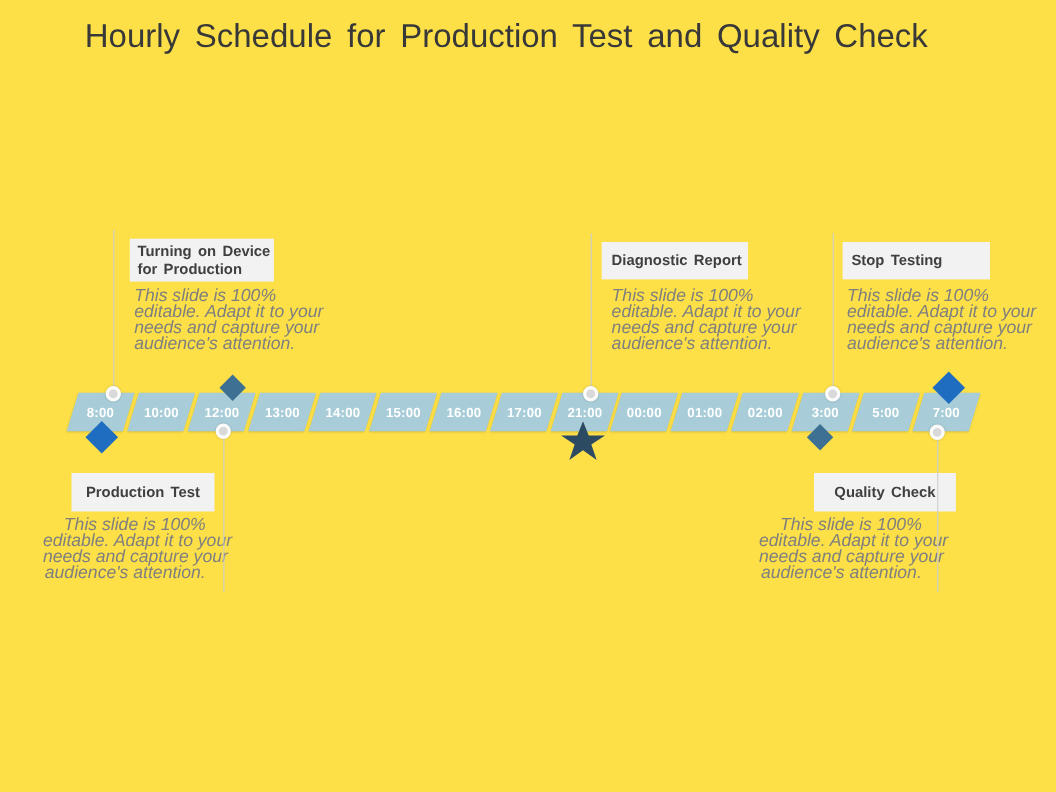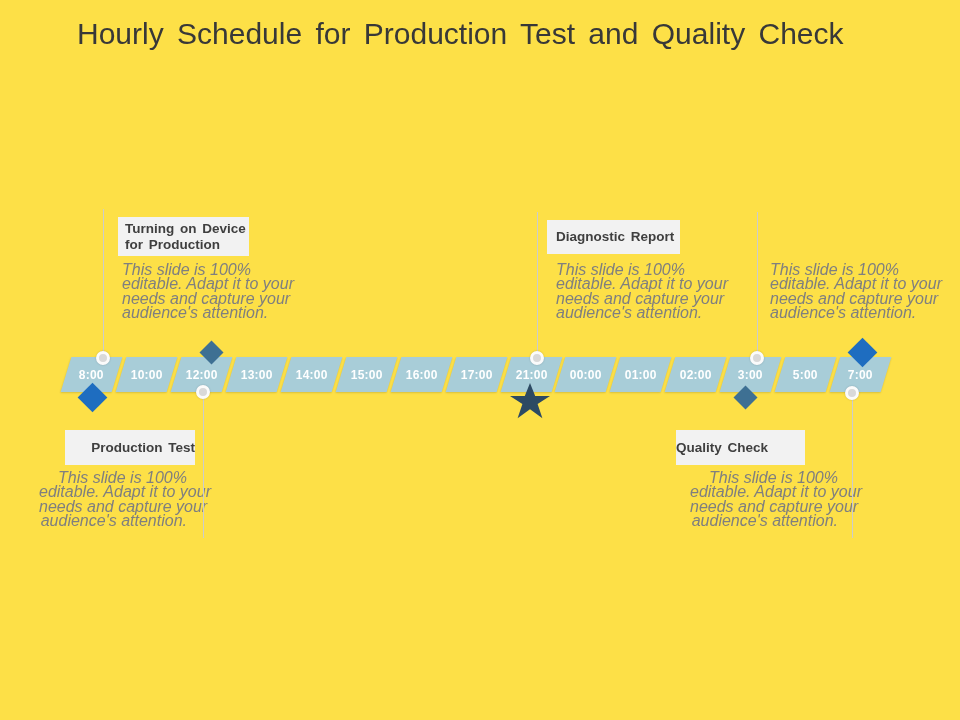--- a/index.html
+++ b/index.html
@@ -36,22 +36,22 @@
 
   .star{position:absolute;left:510px;top:383px;width:40px;height:37px;z-index:3;
         clip-path:polygon(50% 0%,63% 35%,100% 35%,69% 57%,81% 95%,50% 71%,19% 95%,31% 57%,0% 35%,37% 35%);}
 
   
   .ebox{position:absolute;background:#f2f2f2;color:#3f3f3f;font-weight:bold;font-size:13.5px;
         line-height:16px;display:flex;flex-direction:column;justify-content:center;word-spacing:2px;}
   .ebox.b1{left:118px;top:217px;width:124px;height:39px;padding-left:7px;}
   .ebox.b2{left:547px;top:220px;width:124px;height:34px;padding-left:9px;}
   .ebox.b3{left:766px;top:220px;width:126px;height:34px;padding-left:8px;}
-  .ebox.b4{left:65px;top:430px;width:130px;height:35px;text-align:right;}
-  .ebox.b5{left:676px;top:430px;width:129px;height:35px;}
+  .ebox.b4{left:65px;top:430px;width:130px;height:35px;text-align:center;}
+  .ebox.b5{left:740px;top:430px;width:129px;height:35px;text-align:center;}
 
   .ebody{position:absolute;font-style:italic;font-size:16px;line-height:14.3px;color:#7f7f7f;
          white-space:nowrap;}
   .ebody.t1{left:122px;top:263px;}
   .ebody.t2{left:556px;top:263px;}
   .ebody.t3{left:770px;top:263px;}
   .ebody.t4{left:39px;top:471px;width:148px;text-align:right;}
   .ebody.t5{left:690px;top:471px;width:148px;text-align:right;}
 </style>
 </head>
@@ -127,20 +127,23 @@
   <div class="circle c3"></div>
   <div class="circle c7"></div>
 
   <div class="ebox b2">
     <div>Diagnostic Report</div>
   </div>
   <div class="ebox b1">
     <div>Turning on Device</div>
     <div>for Production</div>
   </div>
+  <div class="ebox b3">
+    <div>Stop Testing</div>
+  </div>
   <div class="ebox b4">
     <div>Production Test</div>
   </div>
   <div class="ebox b5">
     <div>Quality Check</div>
   </div>
 
   <div class="ebody t1">
     <div>This slide is 100%</div>
     <div>editable. Adapt it to your</div>

